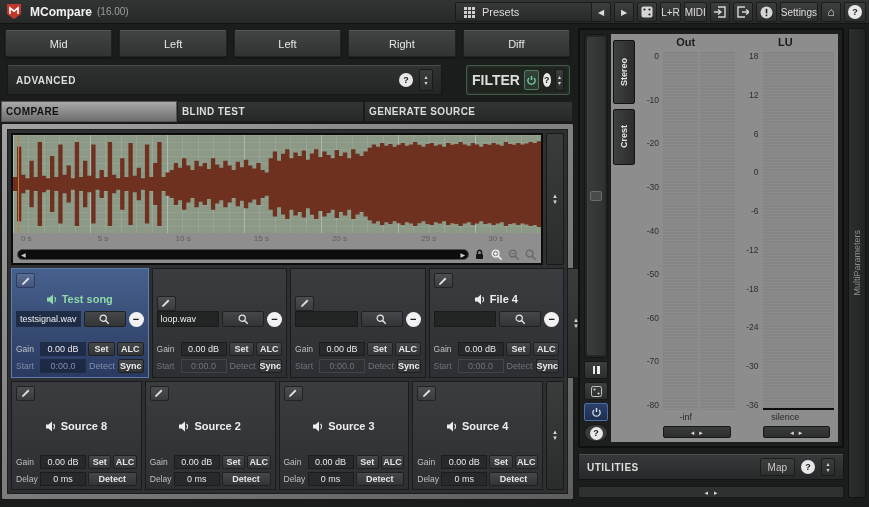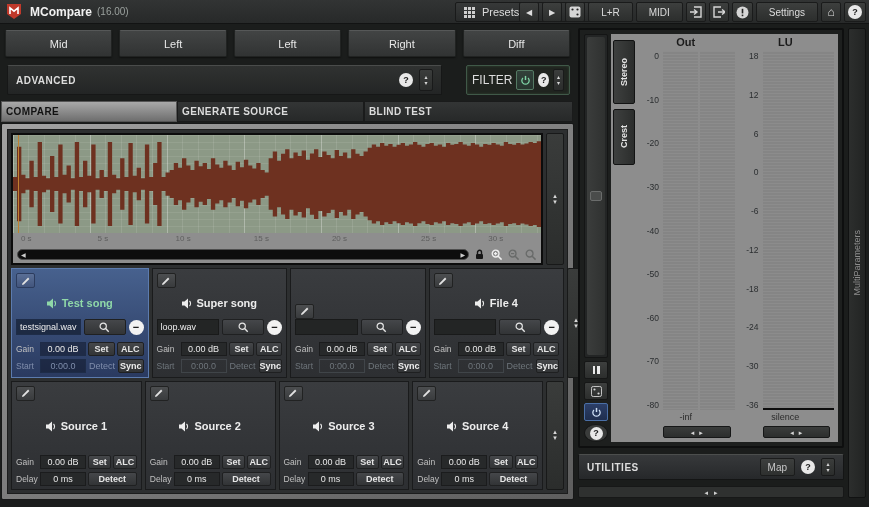--- a/index.html
+++ b/index.html
@@ -6,38 +6,38 @@
   html,body { width:869px; height:507px; }
   body { background:#1b1d1c; font-family:"Liberation Sans", sans-serif; position:relative; overflow:hidden; color:#e6e6e6; -webkit-font-smoothing:antialiased; }
 
   
   .titlebar { position:absolute; top:0; left:0; width:869px; height:24px; background:linear-gradient(#323434,#272929); border-bottom:1px solid #121313; display:flex; align-items:center; padding:0 6px; }
   .logo { width:16px; height:15px; margin-right:8px; }
   .app-title { font-size:12px; font-weight:bold; color:#f2f2f2; }
   .app-version { font-size:10px; color:#9aa09d; margin-left:5px; }
   .tb-center { position:absolute; left:455px; width:156px; height:20px; top:2px; }
   .tb-right { position:absolute; right:3px; top:2px; display:flex; align-items:center; gap:3px; }
-  .tbtn { height:20px; min-width:20px; background:linear-gradient(#3d3f3e,#2c2e2d); border:1px solid #1a1b1b; border-radius:2px; color:#dcdcdc; font-size:10px; display:flex; align-items:center; justify-content:center; padding:0 12px; cursor:pointer; }
+  .tbtn { height:20px; min-width:20px; background:linear-gradient(#3d3f3e,#2c2e2d); border:1px solid #1a1b1b; border-radius:2px; color:#dcdcdc; font-size:10px; display:flex; align-items:center; justify-content:center; padding:0 0; cursor:pointer; }
   .tbtn.icon-only { padding:0 3px; }
   .presets-btn { width:100%; height:100%; background:linear-gradient(#373939,#282a2a); border:1px solid #191a1a; border-radius:2px; color:#dcdcdc; font-size:11px; display:flex; align-items:center; gap:7px; padding:0 8px; }
   .qcircle { width:14px; height:14px; border-radius:50%; background:#e8e8e8; color:#1a1a1a; font-size:9px; font-weight:bold; display:flex; align-items:center; justify-content:center; }
   .arrow-glyph { font-size:8px; color:#dcdcdc; }
 
   
   .channel-row { position:absolute; top:30px; left:5px; width:565px; height:27px; display:flex; gap:7px; }
   .channel-btn { flex:1; background:linear-gradient(#424444,#313333); border:1px solid #212322; border-top-color:#565858; border-radius:2px; color:#e8e8e8; font-size:11px; display:flex; align-items:center; justify-content:center; box-shadow:0 1px 2px rgba(0,0,0,.5); }
 
   
   .adv-row { position:absolute; top:65px; left:7px; width:563px; height:30px; display:flex; gap:24px; }
   .adv-bar { flex:1; background:linear-gradient(#303231,#232525); border:1px solid #161717; border-top-color:#4a4c4b; border-radius:2px; display:flex; align-items:center; padding:0 8px; gap:6px; }
   .adv-label { flex:1; font-size:10px; font-weight:bold; letter-spacing:.5px; color:#dddddd; }
   .spinner { width:14px; height:22px; background:linear-gradient(#3b3d3c,#2b2d2c); border:1px solid #191a1a; border-radius:2px; display:flex; flex-direction:column; align-items:center; justify-content:center; color:#d6d6d6; }
   .spinner span { font-size:6px; line-height:6px; }
   .filter-box { width:104px; background:#20241f; border:1px solid #405948; border-radius:2px; box-shadow:0 0 3px rgba(90,160,110,.25) inset; display:flex; align-items:center; gap:4px; padding:0 5px; }
-  .filter-label { flex:1; font-size:12px; font-weight:normal; color:#dddddd; }
+  .filter-label { flex:1; font-size:14px; font-weight:bold; color:#dddddd; }
   .power-btn { width:23px; height:20px; background:linear-gradient(#32413a,#27352e); border:1px solid #547a63; border-radius:2px; display:flex; align-items:center; justify-content:center; }
 
   
   .tabs { position:absolute; top:101px; left:1px; width:572px; height:21px; display:flex; }
   .tab { flex:1; background:linear-gradient(#333535,#272929); border:1px solid #1a1b1b; color:#dcdcdc; font-size:10px; font-weight:bold; display:flex; align-items:center; padding:0 4px; letter-spacing:.4px; }
   .tab.active { background:linear-gradient(#a9a9a9,#6e6e6e); color:#121212; border-color:#555; }
   .tab:nth-child(1) { flex:0 0 176px; }
   .tab:nth-child(2) { flex:0 0 187px; }
 
   
@@ -68,21 +68,21 @@
   .dim-ic { opacity:.45; }
 
   
   .slots-flex { flex:1; display:flex; gap:3px; }
   .slot { flex:1; background:linear-gradient(#3a3c3f,#2d2f32); border:1px solid #1a1b1c; display:flex; flex-direction:column; padding:4px 4px 3px; position:relative;justify-content:flex-end; }
   .slot.selected { background:linear-gradient(#47618e,#2a3a60); border-color:#5c7bae; }
   .pencil-btn { width:19px; height:15px; background:linear-gradient(#4c4e50,#393b3d); border:1px solid #212222; border-radius:2px; display:flex; align-items:center; justify-content:center; }
   .slot.selected .pencil-btn { background:linear-gradient(#5a6f96,#42557d); border-color:#2c3c5e; }
   .slot-title { flex:1; display:flex; align-items:center; justify-content:center; gap:5px; font-size:11px; font-weight:bold; color:#ededed; }
   .slot.selected .slot-title { color:#8fd8a8; }
-  .file-row { height:17px; display:flex; gap:3px; align-items:center; margin-bottom:4px; }
+  .file-row { height:17px; display:flex; gap:3px; align-items:center; margin-bottom:12px; }
   .file-field { flex:1; height:16px; background:#232525; border:1px solid #191a1a; color:#eeeeee; font-size:9px; display:flex; align-items:center; padding:0 3px; overflow:hidden; white-space:nowrap; }
   .slot.selected .file-field { background:rgba(10,16,28,.55); border-color:#1e2c48; }
   .search-btn { width:42px; height:16px; background:linear-gradient(#45474a,#323436); border:1px solid #1f2021; border-radius:2px; display:flex; align-items:center; justify-content:center; }
   .minus-btn { width:15px; height:15px; border-radius:50%; background:#f2f2f2; color:#111; font-size:11px; font-weight:bold; display:flex; align-items:center; justify-content:center; line-height:1; flex:0 0 15px; }
   .param-row { height:15px; display:flex; align-items:center; gap:2px; margin-top:2px; font-size:9px; }
   .plabel { flex:0 0 22px; color:#c0c0c0; font-size:8.5px; }
   .pvalue { flex:0 0 46px; height:14px; background:#27292a; border:1px solid #1b1c1d; color:#e8e8e8; display:flex; align-items:center; justify-content:center; font-size:9px; }
   .slot.selected .pvalue { background:rgba(10,16,28,.45); border-color:#1e2c48; }
   .sbtn { flex:1; height:14px; background:linear-gradient(#45474a,#323436); border:1px solid #1f2021; border-radius:2px; color:#e6e6e6; font-size:9px; font-weight:bold; display:flex; align-items:center; justify-content:center; }
   .row-dim .plabel { color:#6e757b; }
@@ -240,22 +240,22 @@
     <span class="spinner">
         <span>▴</span>
         <span>▾</span>
       </span>
   </div>
 </div>
 
 <div class="tabs">
 
 <div class="tab active">COMPARE</div>
+    <div class="tab">BLIND TEST</div>
     <div class="tab">GENERATE SOURCE</div>
-    <div class="tab">BLIND TEST</div>
   </div>
 
 <div class="left-panel">
   <div class="left-inner">
 
     <div class="sect-row wave-sect">
       <div class="wave-box">
         <div class="wave-area">
           <svg viewBox="0 0 100 40" preserveAspectRatio="none">
               <path d="M0.39 17.1V22.9M1.17 4.8V35.2M1.95 16.2V23.8M2.73 17.7V22.3M3.52 10.5V29.5M4.30 17.1V22.9M5.08 2.9V37.1M5.86 16.6V23.4M6.64 17.7V22.3M7.42 8.6V31.4M8.20 17.1V22.9M8.98 3.9V36.1M9.77 16.2V23.8M10.55 12.4V27.6M11.33 17.7V22.3M12.11 2.9V37.1M12.89 17.1V22.9M13.67 10.5V29.5M14.45 16.6V23.4M15.23 3.9V36.1M16.02 17.7V22.3M16.80 14.3V25.7M17.58 17.1V22.9M18.36 2.9V37.1M19.14 16.2V23.8M19.92 17.7V22.3M20.70 9.5V30.5M21.48 17.1V22.9M22.27 3.3V36.7M23.05 16.6V23.4M23.83 13.4V26.6M24.61 17.7V22.3M25.39 3.9V36.1M26.17 17.1V22.9M26.95 11.4V28.6M27.73 2.9V37.1M28.52 17.1V22.9M29.30 15.3V24.8M30.08 14.3V25.7M30.86 11.4V28.6M31.64 13.4V26.6M32.42 9.5V30.5M33.20 12.4V27.6M33.98 14.3V25.7M34.77 10.5V29.5M35.55 12.8V27.2M36.33 11.4V28.6M37.11 13.9V26.1M37.89 9.5V30.5M38.67 12.0V28.0M39.45 13.4V26.6M40.23 10.5V29.5M41.02 12.4V27.6M41.80 14.3V25.7M42.58 10.9V29.1M43.36 13.2V26.8M44.14 10.1V29.9M44.92 12.4V27.6M45.70 13.7V26.3M46.48 11.4V28.6M47.27 14.3V25.7M48.05 15.3V24.8M48.83 9.5V30.5M49.61 6.7V33.3M50.39 10.5V29.5M51.17 7.7V32.4M51.95 5.8V34.3M52.73 9.5V30.5M53.52 7.1V32.9M54.30 8.6V31.4M55.08 6.3V33.7M55.86 10.1V29.9M56.64 7.5V32.5M57.42 5.8V34.3M58.20 9.0V31.0M58.98 6.7V33.3M59.77 8.2V31.8M60.55 9.5V30.5M61.33 6.1V33.9M62.11 8.6V31.4M62.89 7.1V32.9M63.67 9.5V30.5M64.45 5.8V34.3M65.23 7.7V32.4M66.02 8.6V31.4M66.80 6.7V33.3M67.58 5.2V34.8M68.36 3.9V36.1M69.14 4.8V35.2M69.92 3.3V36.7M70.70 4.4V35.6M71.48 3.7V36.3M72.27 4.8V35.2M73.05 4.0V36.0M73.83 3.3V36.7M74.61 4.4V35.6M75.39 3.9V36.1M76.17 2.9V37.1M76.95 4.0V36.0M77.73 4.8V35.2M78.52 3.7V36.3M79.30 3.3V36.7M80.08 4.4V35.6M80.86 3.9V36.1M81.64 4.8V35.2M82.42 3.3V36.7M83.20 4.0V36.0M83.98 3.7V36.3M84.77 2.9V37.1M85.55 3.9V36.1M86.33 4.4V35.6M87.11 3.3V36.7M87.89 3.9V36.1M88.67 4.8V35.2M89.45 3.7V36.3M90.23 4.0V36.0M91.02 3.3V36.7M91.80 3.9V36.1M92.58 4.4V35.6M93.36 2.9V37.1M94.14 3.7V36.3M94.92 4.0V36.0M95.70 3.3V36.7M96.48 3.9V36.1M97.27 3.5V36.5M98.05 2.9V37.1M98.83 3.3V36.7M99.61 2.5V37.5" stroke="#6e3120" stroke-width="0.82" fill="none"></path>
@@ -353,27 +353,20 @@
           </div>
         </div>
           <div class="slot">
           <div>
               <button class="pencil-btn">
             <svg width="10" height="10" viewBox="0 0 10 10">
                   <path d="M1 9 l1.8-0.5 5.6-5.6 -1.3-1.3 -5.6 5.6 z" fill="#e2e2e2"></path>
                 </svg>
           </button>
             </div>
-          <div class="slot-title">
-            <svg width="10" height="11" viewBox="0 0 10 11">
-                <path d="M0 3.5 h2.5 L6 0.5 v10 L2.5 7.5 H0 z" fill="currentColor"></path>
-                <path d="M7.5 3 a3.5 3.5 0 0 1 0 5" stroke="currentColor" stroke-width="1.1" fill="none"></path>
-              </svg>
-            <span>Super song</span>
-          </div>
           <div class="file-row">
             <div class="file-field">loop.wav</div>
             <button class="search-btn">
               <svg width="11" height="11" viewBox="0 0 12 12">
                   <circle cx="4.6" cy="4.6" r="3.4" stroke="#e6e6e6" stroke-width="1.3" fill="none"></circle>
                   <path d="M7.2 7.2 L10.6 10.6" stroke="#e6e6e6" stroke-width="1.5"></path>
                 </svg>
             </button>
             <span class="minus-btn">−</span>
           </div>
@@ -475,21 +468,21 @@
             <svg width="10" height="10" viewBox="0 0 10 10">
                   <path d="M1 9 l1.8-0.5 5.6-5.6 -1.3-1.3 -5.6 5.6 z" fill="#e2e2e2"></path>
                 </svg>
           </button>
             </div>
           <div class="slot-title">
             <svg width="10" height="11" viewBox="0 0 10 11">
                 <path d="M0 3.5 h2.5 L6 0.5 v10 L2.5 7.5 H0 z" fill="currentColor"></path>
                 <path d="M7.5 3 a3.5 3.5 0 0 1 0 5" stroke="currentColor" stroke-width="1.1" fill="none"></path>
               </svg>
-            <span>Source 1</span>
+            <span>Source 8</span>
           </div>
           <div class="param-row">
             <span class="plabel">Gain</span>
             <span class="pvalue">0.00 dB</span>
             <button class="sbtn">Set</button>
             <button class="sbtn">ALC</button>
           </div>
           <div class="param-row">
             <span class="plabel">Delay</span>
             <span class="pvalue">0 ms</span>

